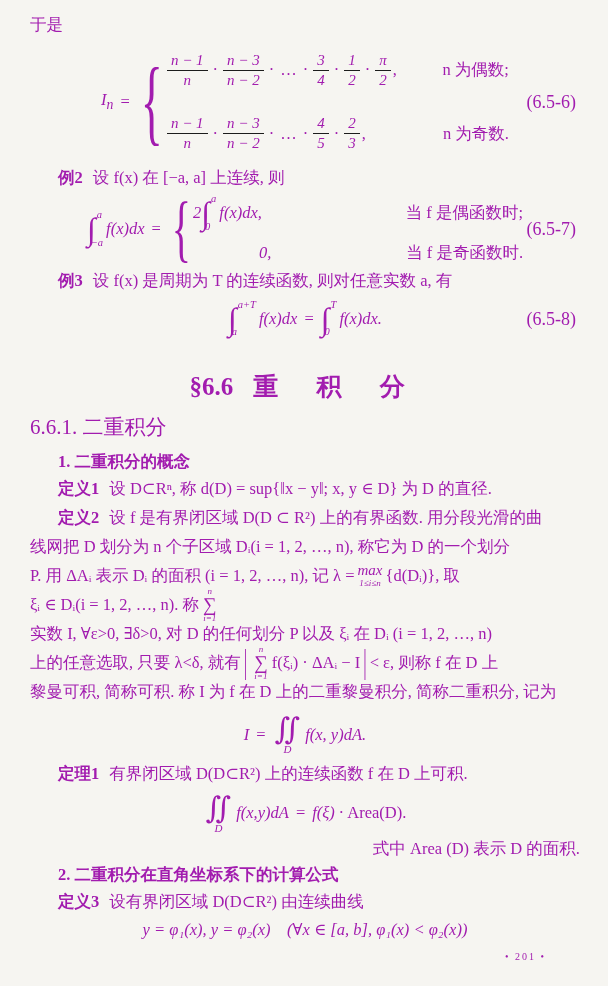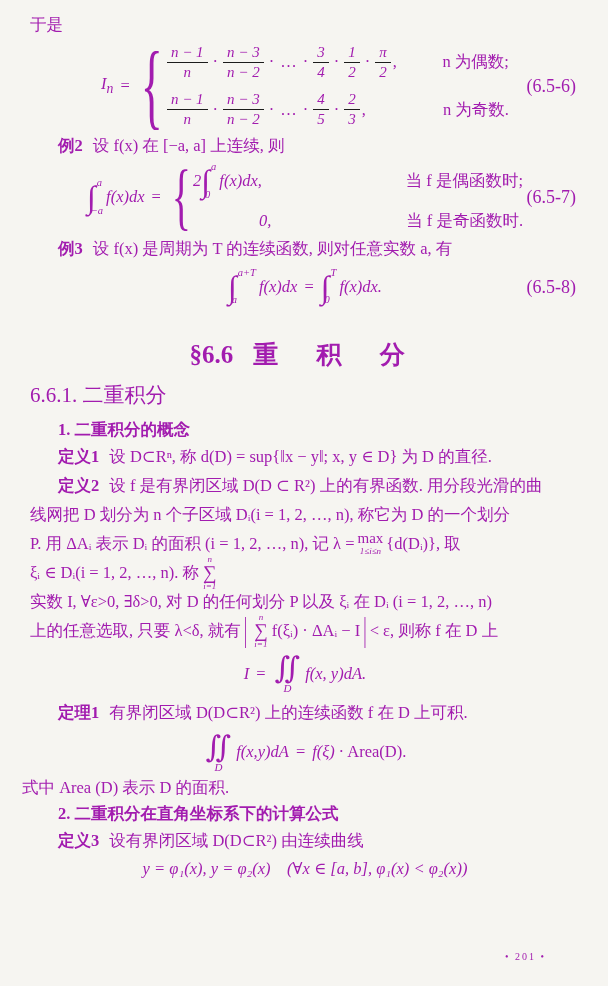--- a/index.html
+++ b/index.html
@@ -17,52 +17,52 @@
   .eqrow{position:relative;display:flex;align-items:center;justify-content:center;}
   .eqtag{position:absolute;right:4px;top:50%;transform:translateY(-50%);font-size:18px;white-space:nowrap;}
   .op{margin:0 7px;}
   .brace{display:inline-block;font-size:46px;line-height:0.9;transform:scaleY(2.05);transform-origin:center;margin:0 2px 0 4px;font-weight:400;}
   .brace.b57{font-size:40px;transform:scaleY(1.85);}
   .cases{display:inline-flex;flex-direction:column;row-gap:10px;}
   .case-line{display:flex;align-items:center;width:344px;white-space:nowrap;}
   .case-line.w57{width:330px;}
   .cond{margin-left:auto;white-space:nowrap;font-style:normal;}
   
-  .frac{display:inline-flex;flex-direction:column;align-items:center;margin:0 2px;font-style:italic;font-size:15px;}
+  .frac{display:inline-flex;flex-direction:column;align-items:center;margin:8px 2px;font-style:italic;font-size:15px;}
   .frac .fn{padding:0 4px 1px;border-bottom:1.3px solid #1c1c1c;line-height:1.15;white-space:nowrap;}
   .frac .fd{padding:1px 4px 0;line-height:1.15;white-space:nowrap;}
   .cd{margin:0 3px;}
   
   .int{display:inline-flex;align-items:center;margin-right:3px;}
   .int-sym{font-size:32px;line-height:1;}
   .int-lims{display:flex;flex-direction:column;justify-content:space-between;height:38px;font-size:10.5px;font-style:italic;line-height:1;margin-left:1px;}
   .int-lo{margin-left:-6px;}
   
   .iint{display:inline-flex;flex-direction:column;align-items:center;margin:0 5px 0 2px;}
   .iint-sym{font-size:30px;line-height:1;}
   .iint-sub{font-size:11px;font-style:italic;margin-top:-1px;}
   
   .sum{display:inline-flex;flex-direction:column;align-items:center;line-height:1;margin:0 4px;}
   .sum-top{font-size:9px;font-style:italic;}
   .sum-sym{font-size:19px;line-height:0.95;}
   .sum-bot{font-size:9px;font-style:italic;}
   
   .stackmax{display:inline-flex;flex-direction:column;align-items:center;line-height:1;margin:0 3px;}
-  .stackmax .mx{font-size:15px;}
+  .stackmax .mx{font-size:15px;font-style:italic;}
   .stackmax .mxs{font-size:9px;margin-top:1px;font-style:italic;}
   
   .absbar{display:inline-block;transform:scaleY(2.0);font-size:17px;margin:0 3px;}
   
   .pline{display:flex;align-items:center;height:29px;white-space:nowrap;}
   
   .section-heading{display:flex;justify-content:center;align-items:baseline;gap:20px;font-weight:bold;font-size:25px;margin:32px 0 10px;}
   .section-title{letter-spacing:16px;}
   .subsection-heading{font-size:21px;font-weight:normal;margin:8px 0 10px;}
   .item-line{font-weight:bold;padding-left:1.7em;white-space:nowrap;margin:3px 0;}
-  .flush{margin-left:-8px;}
+  .flush{margin-left:-8px;text-align:right;}
   .pagenum{position:absolute;right:62px;bottom:24px;font-size:10px;letter-spacing:2px;}
   .eq656{margin:6px 0 4px;} .eq657{margin:4px 0;} .eq658{margin:6px 0 2px;}
   .eqI{margin:8px 0 6px;} .eqMean{margin:6px 0 2px;} .eqCurves{margin:4px 0;justify-content:center;}
 </style>
 </head>
 <body>
 
 <div class="page">
 
   <div class="para">于是</div>
@@ -237,20 +237,23 @@
       <span class="absbar">|</span>
       <span class="sum">
           <span class="sum-top">n</span>
           <span class="sum-sym">∑</span>
           <span class="sum-bot">i=1</span>
         </span>
       <span>f(ξᵢ) · ΔAᵢ − I</span>
       <span class="absbar">|</span>
       <span>&lt; ε, 则称 f 在 D 上</span>
     </div>
+    <div class="pline">
+        <span>黎曼可积, 简称可积. 称 I 为 f 在 D 上的二重黎曼积分, 简称二重积分, 记为</span>
+      </div>
   </div>
 
   <div class="eqrow eqI">
     <span class="mi">I</span>
     <span class="op">=</span>
     <span class="iint">
         <span class="iint-sym">∬</span>
         <span class="iint-sub">D</span>
       </span>
     <span class="mi">f(x, y)dA.</span>

